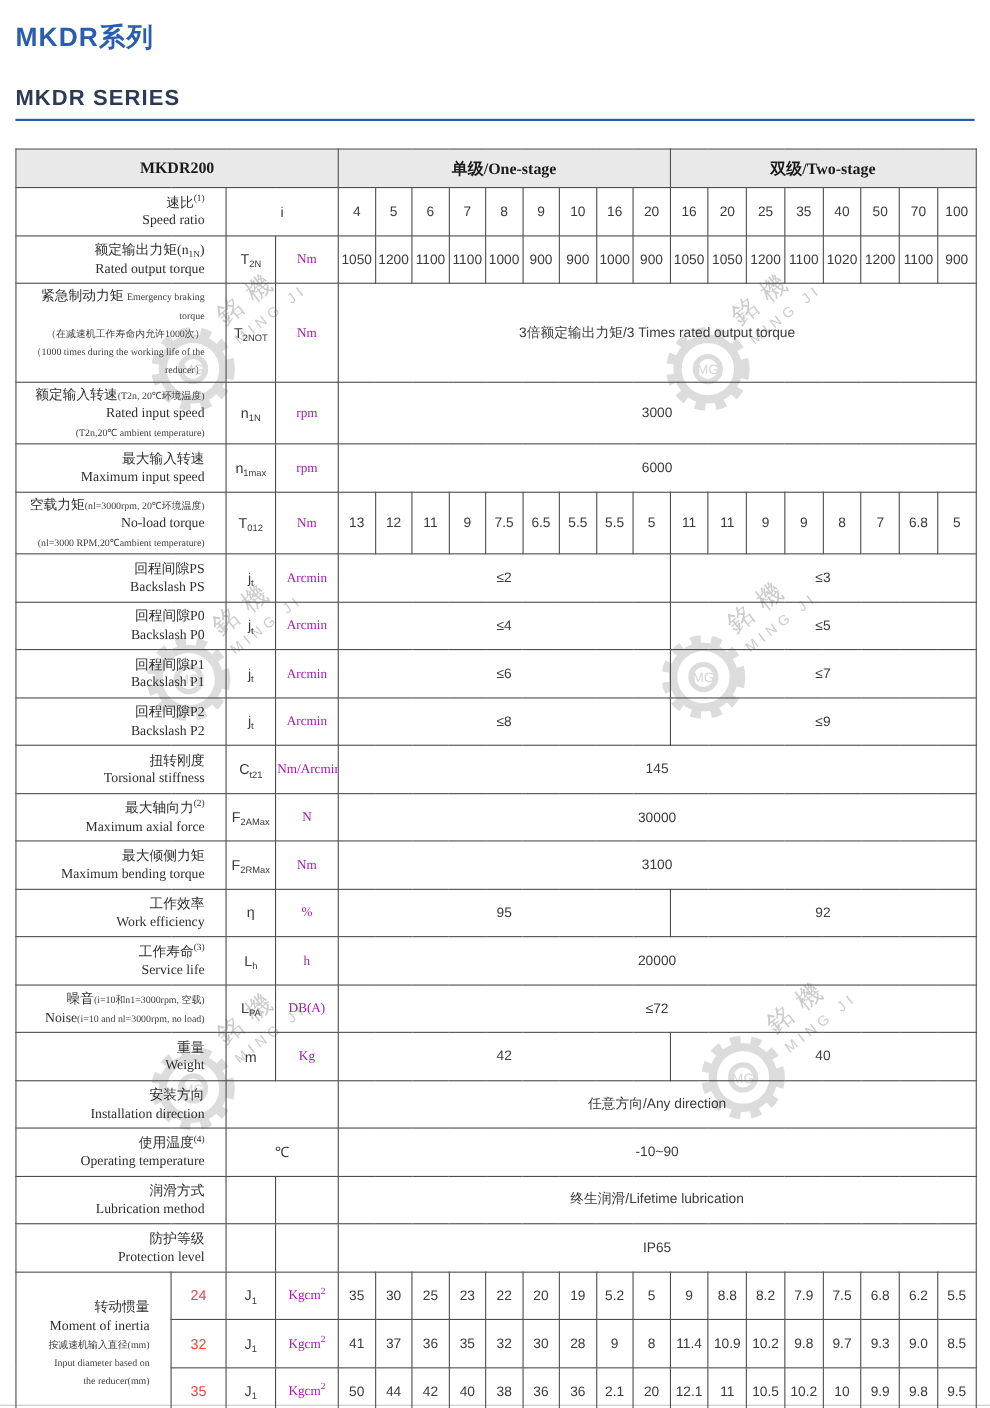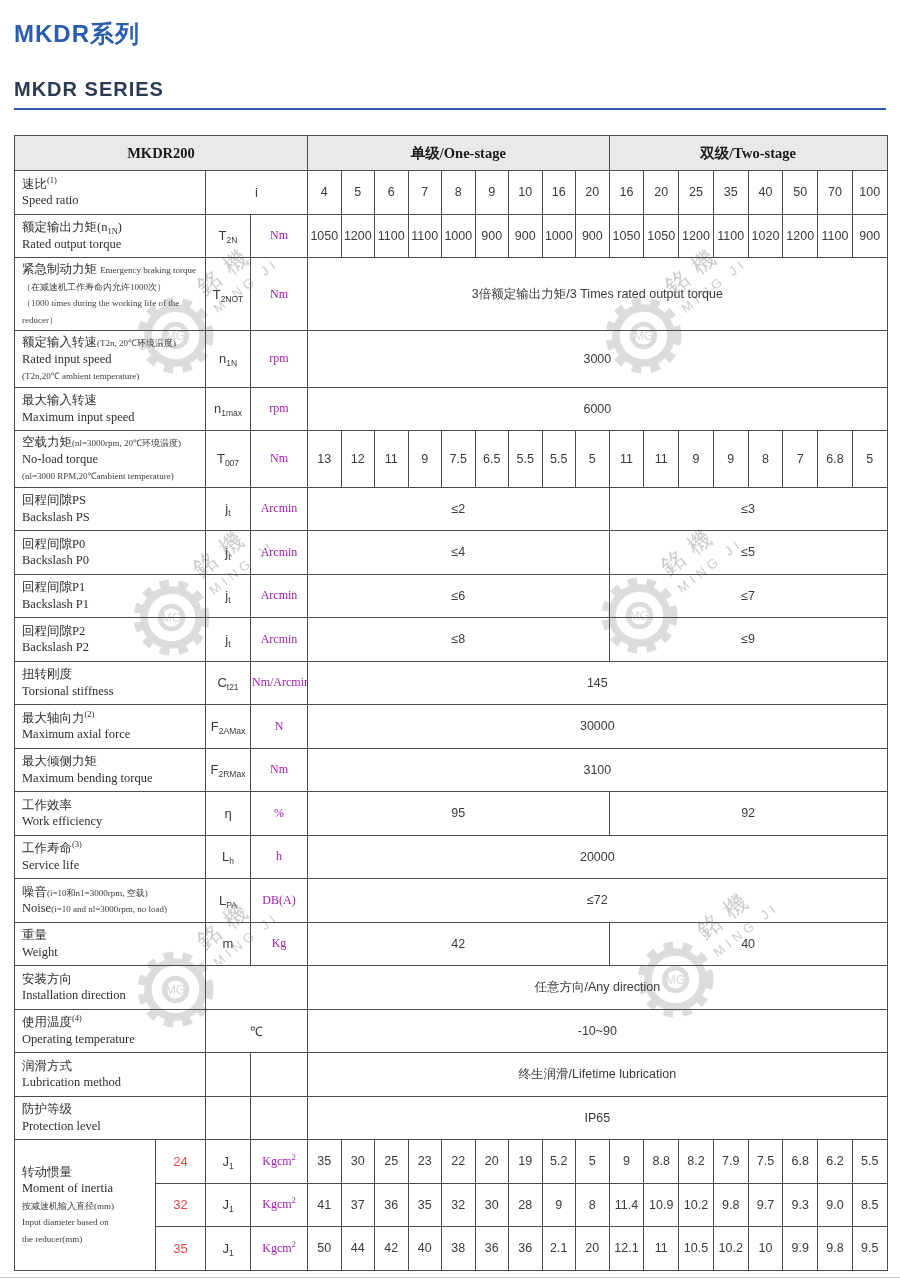--- a/index.html
+++ b/index.html
@@ -19,21 +19,21 @@
   .title-en{font-size:20px;font-weight:bold;color:#2c3a52;letter-spacing:1px;}
   .subtitle{margin-top:16px;font-family:"Liberation Serif",serif;font-weight:bold;color:#1c2533;}
   .subtitle .zh{font-size:17.5px;}
   .subtitle .en{font-size:15.5px;letter-spacing:.5px;}
   .rule{height:2px;background:#2a5db0;margin-top:7px;}
   table{border-collapse:collapse;table-layout:fixed;width:872px;margin-top:25px;background:transparent;}
   td{border:1px solid #4d4d4d;text-align:center;vertical-align:middle;color:#333;padding:1px;overflow:hidden;}
   tr{height:43.5px;}
   tr.hdr{height:35px;padding-left:27px;}
   td.hd{background:#e9e9e9;font-family:"Liberation Serif",serif;font-weight:bold;font-size:14.5px;color:#1b1b1b;}
-  td.lbl{text-align:left;padding:3px 3px 3px 7px;font-family:"Liberation Serif",serif;font-size:12.5px;line-height:1.32;color:#2e2e2e;}
+  td.lbl{text-align:right;padding:3px 19px 3px 7px;font-family:"Liberation Serif",serif;font-size:12.5px;line-height:1.32;color:#2e2e2e;}
   td.lbl .sm{font-size:9px;color:#3c3c3c;}
   td.dia{font-size:13px;color:#ef4444;text-align:center;}
   td.sym{font-size:13px;color:#3a3a3a;}
   td.unit{font-size:12px;color:#a21caf;white-space:nowrap;font-family:Liberation Serif, serif;}
   td.val{font-size:12.5px;color:#3a3a3a;}
   sub,sup{font-size:8.5px;line-height:0;}
   sub{vertical-align:-3px;}
   .notes{display:flex;margin-top:13px;font-family:"Liberation Serif",serif;font-size:12.5px;color:#3d3d3d;}
   .notes .colL{width:362px;}
   .notes div.nline{line-height:1.55;}
@@ -224,21 +224,21 @@
           <td class="sym">n<sub>1max</sub></td>
           <td class="unit">rpm</td>
           <td colspan="17" class="val">6000</td>
         </tr>
         <tr>
           <td colspan="2" class="lbl">
             <div>空载力矩<span class="sm">(nl=3000rpm, 20℃环境温度)</span></div>
             <div>No-load torque</div>
             <div><span class="sm">(nl=3000 RPM,20℃ambient temperature)</span></div>
           </td>
-          <td class="sym">T<sub>007</sub></td>
+          <td class="sym">T<sub>012</sub></td>
           <td class="unit">Nm</td>
           <td class="val">13</td>
           <td class="val">12</td>
           <td class="val">11</td>
           <td class="val">9</td>
           <td class="val">7.5</td>
           <td class="val">6.5</td>
           <td class="val">5.5</td>
           <td class="val">5.5</td>
           <td class="val">5</td>

